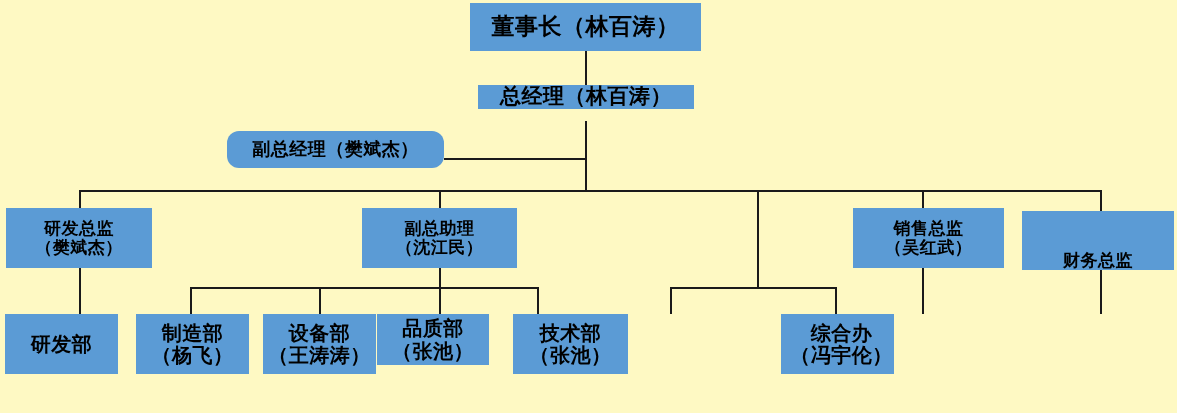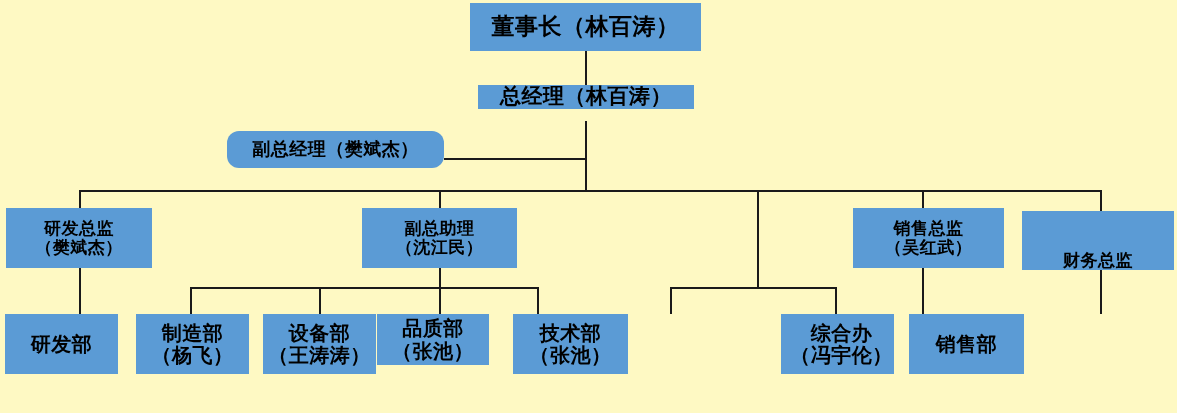--- a/index.html
+++ b/index.html
@@ -139,18 +139,15 @@
     <span class="label">技术部
 （张池）</span>
   </div>
 
 
   <div class="node lvl5" style="left:781px; top:314px; width:113px; height:60px;padding-left:8px;">
     <span class="label">综合办
 （冯宇伦）</span>
   </div>
 
-  <div class="node lvl5" style="left:909px; top:314px; width:115px; height:60px;">
-    <span class="label">销售部</span>
-  </div>
 
 
 </div>
 
 </body></html>

